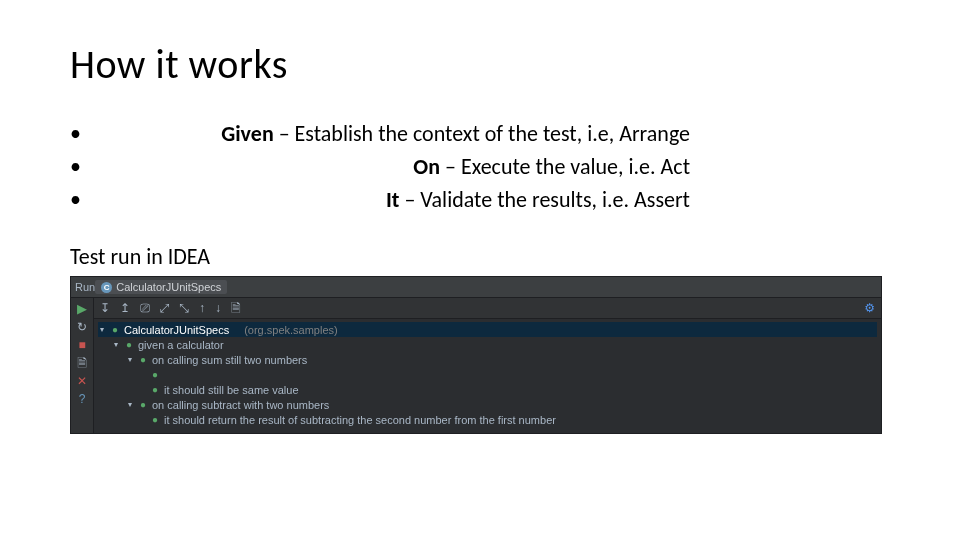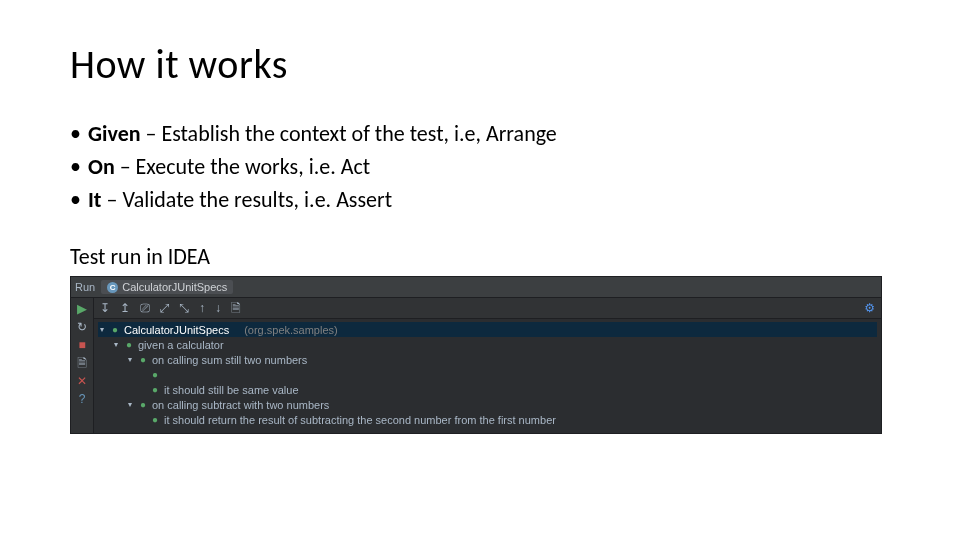--- a/index.html
+++ b/index.html
@@ -24,20 +24,21 @@
     font-weight: 400;
     margin: 0 0 30px 0;
     letter-spacing: 0.5px;
   }
   ul.bullets {
     list-style: none;
     padding: 0;
     margin: 4px 0 28px 0;
     font-size: 22px;
     line-height: 1.4;
+    text-align: right;
   }
   ul.bullets li {
     position: relative;
     padding-left: 18px;
     margin: 0 0 2px 0;
   }
   ul.bullets li::before {
     content: "•";
     position: absolute;
     left: 0;
@@ -57,21 +58,20 @@
     font-size: 11px;
     border: 1px solid #1e1f22;
   }
   .ide-tabs {
     display: flex;
     align-items: center;
     height: 20px;
     background: #3c3f41;
     border-bottom: 1px solid #1e1f22;
     padding: 0 4px;
-    gap: 6px;
   }
   .ide-tabs .tab-label {
     color: #a9b7c6;
     font-size: 11px;
   }
   .ide-tabs .tab-name {
     color: #cfd2d6;
     font-size: 11px;
     display: flex;
     align-items: center;
@@ -174,21 +174,21 @@
 
 <div class="slide">
 
   <h1 class="title">How it works</h1>
 
   <ul class="bullets">
     <li>
       <span class="term">Given</span><span> – Establish the context of the test, i.e, Arrange</span>
     </li>
     <li>
-      <span class="term">On</span><span> – Execute the works, i.e. Act</span>
+      <span class="term">On</span><span> – Execute the value, i.e. Act</span>
     </li>
     <li>
       <span class="term">It</span><span> – Validate the results, i.e. Assert</span>
     </li>
   </ul>
 
   <div class="subhead">Test run in IDEA</div>
 
   <div class="ide">
 

